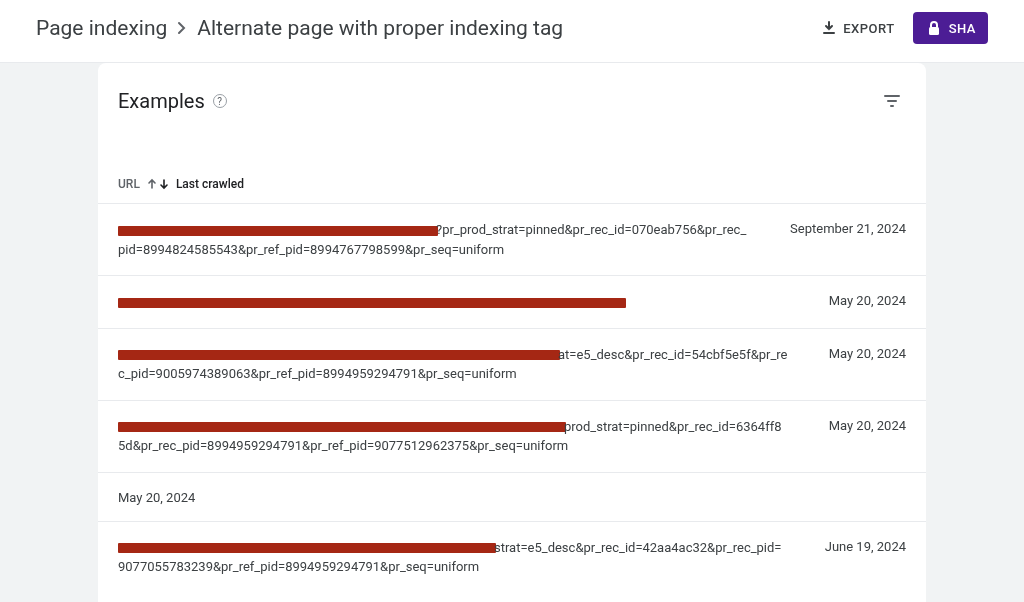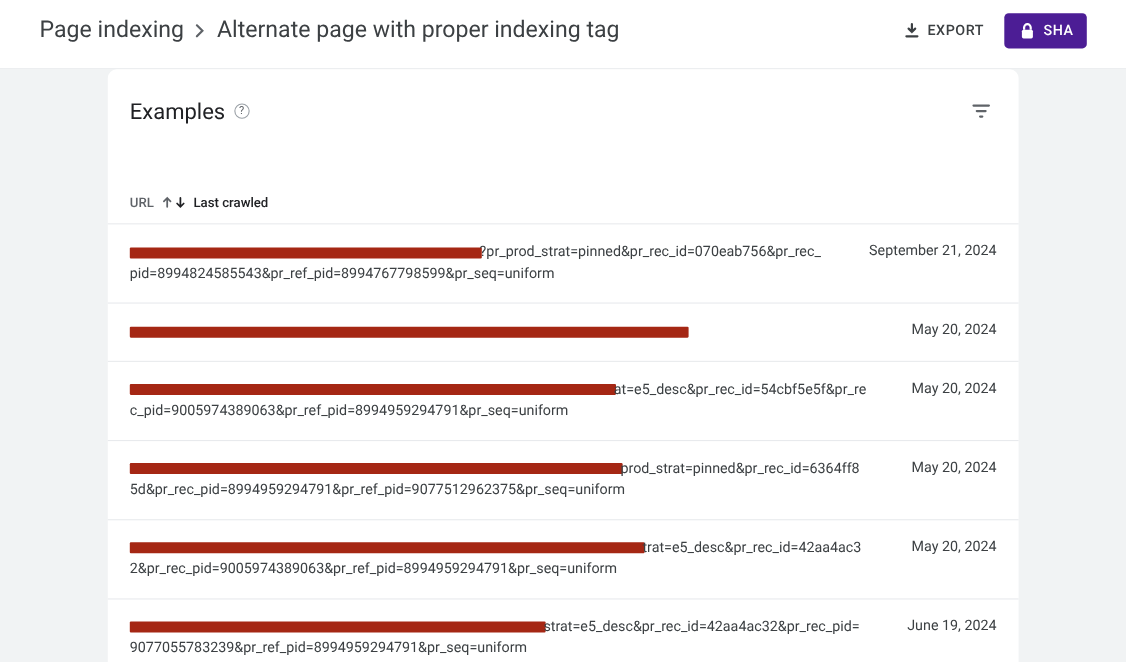--- a/index.html
+++ b/index.html
@@ -232,21 +232,20 @@
         </div>
         <div class="row">
           <div class="url-cell"><span class="redact" style="width: 442px;"></span><span>at=e5_desc&amp;pr_rec_id=54cbf5e5f&amp;pr_rec_pid=9005974389063&amp;pr_ref_pid=8994959294791&amp;pr_seq=uniform</span></div>
           <div class="date-cell">May 20, 2024</div>
         </div>
         <div class="row">
           <div class="url-cell"><span class="redact" style="width: 448px;"></span><span>prod_strat=pinned&amp;pr_rec_id=6364ff85d&amp;pr_rec_pid=8994959294791&amp;pr_ref_pid=9077512962375&amp;pr_seq=uniform</span></div>
           <div class="date-cell">May 20, 2024</div>
         </div>
         <div class="row">
-          <div class="url-cell"><span class="redact" style="width: 468px;"></span><span>trat=e5_desc&amp;pr_rec_id=42aa4ac32&amp;pr_rec_pid=9005974389063&amp;pr_ref_pid=8994959294791&amp;pr_seq=uniform</span></div>
           <div class="date-cell">May 20, 2024</div>
         </div>
         <div class="row">
           <div class="url-cell"><span class="redact" style="width: 378px;"></span><span>strat=e5_desc&amp;pr_rec_id=42aa4ac32&amp;pr_rec_pid=9077055783239&amp;pr_ref_pid=8994959294791&amp;pr_seq=uniform</span></div>
           <div class="date-cell">June 19, 2024</div>
         </div>
       </div>
 
   </div>
 </div>

